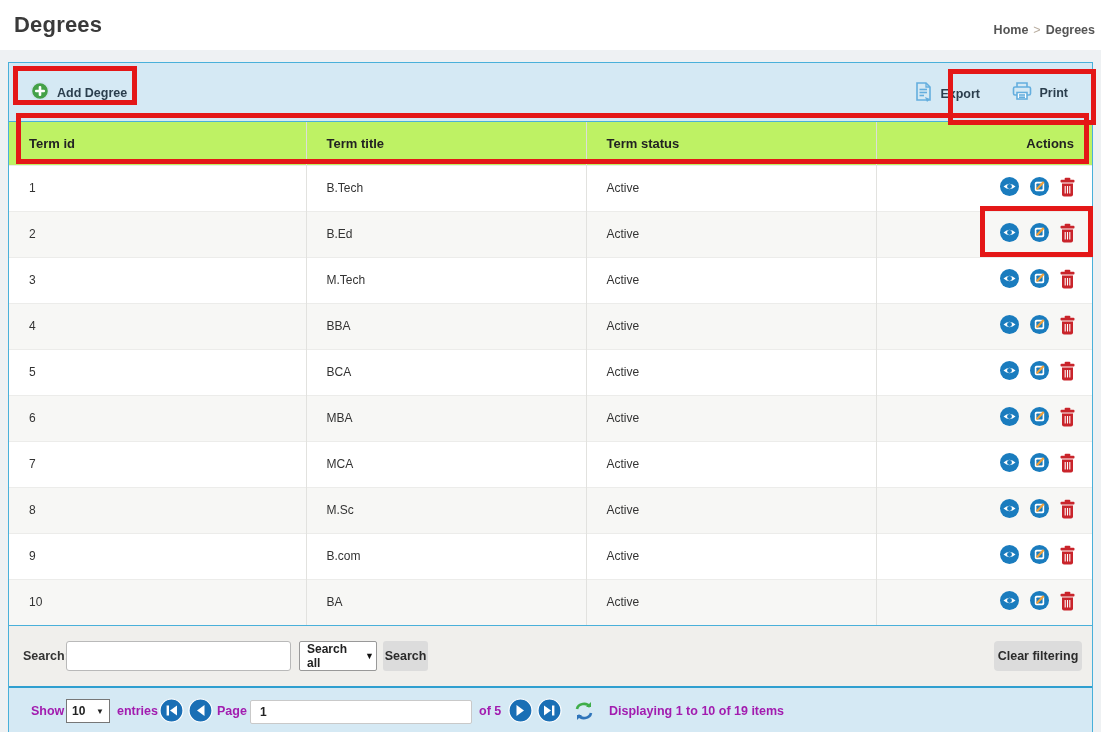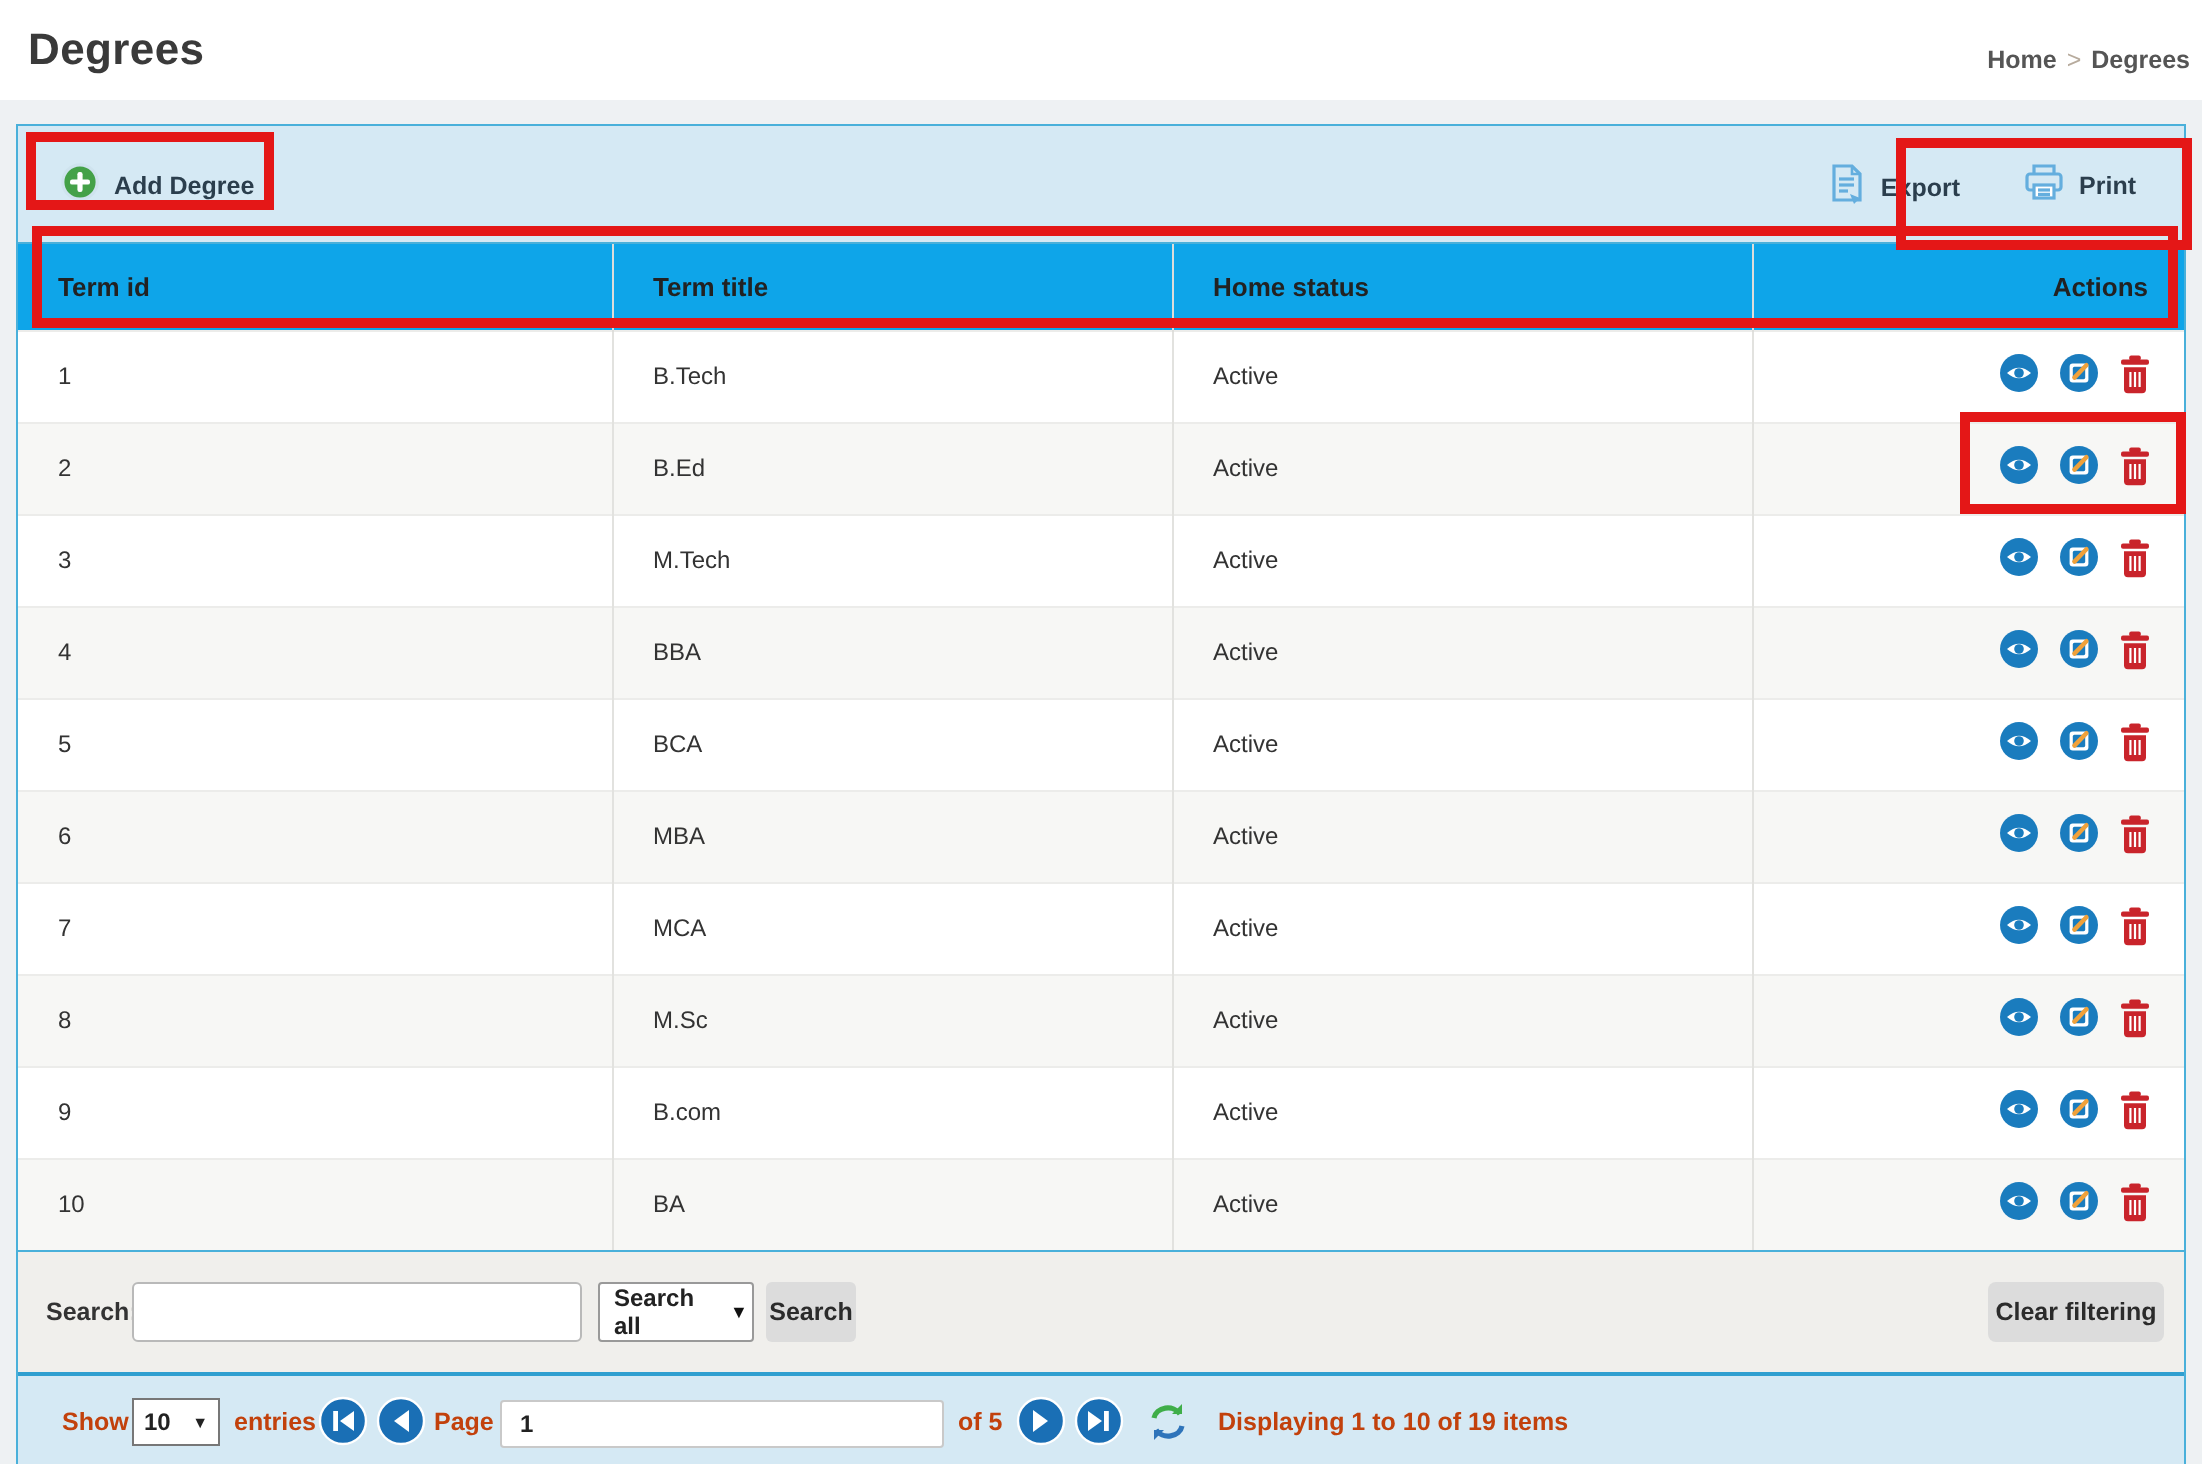--- a/index.html
+++ b/index.html
@@ -22,21 +22,21 @@
   .toolbar { position:relative; height:59px; background:#d5e9f4; border-bottom:1px solid #49b0da;padding-left:40px; }
   .tool-btn { position:absolute; top:18px; display:flex; align-items:center; gap:7px; cursor:pointer;
     font-size:12.5px; font-weight:700; color:#2b3e4d; }
   .btn-add { left:21px; }
   .btn-export { right:112px; }
   .btn-print { right:24px; }
 
   
   .tbl { width:100%; border-collapse:collapse; table-layout:fixed; }
   .tbl col.c1 { width:297px; } .tbl col.c2 { width:280px; } .tbl col.c3 { width:290px; }
-  .tbl th { height:43px; background:#0ea5e9; text-align:left; font-size:13px; font-weight:700; color:#222;
+  .tbl th { height:43px; background:#bef264; text-align:left; font-size:13px; font-weight:700; color:#222;
     padding:0 0 0 20px; border-right:1px solid #ddddda; }
   .tbl th:last-child { text-align:right; padding:0 18px 0 0; border-right:none; }
   .tbl td { height:46px; font-size:12px; color:#333; padding:0 0 0 20px;
     border-right:1px solid #e2e2df; border-top:1px solid #ececea; }
   .tbl td:last-child { text-align:right; padding:0 16px 0 0; border-right:none; }
   .tbl tbody tr:nth-child(even) td { background:#f7f7f5; }
   .tbl tbody tr:nth-child(odd) td { background:#ffffff; }
   .icon-btn { display:inline-block; vertical-align:middle; margin-left:7px; cursor:pointer; }
 
   
@@ -49,21 +49,21 @@
     border:1px solid #999; border-radius:2px; font-size:12px; color:#222; font-weight:600;
     display:flex; align-items:center; padding:0 7px; cursor:pointer; justify-content:space-between;gap:18px; }
   .scope-select .caret { font-size:9px; color:#111; }
   .gray-btn { background:#dcdcdc; border:none; border-radius:3px; color:#2b2b2b; font-size:12.5px;
     font-weight:600; cursor:pointer; font-family:"Liberation Sans", sans-serif; }
   .search-btn { position:absolute; left:374px; top:15px; width:45px; height:30px; }
   .clear-btn { position:absolute; right:10px; top:15px; width:88px; height:30px; border-radius:4px; }
 
   
   .pager { position:relative; height:47px; background:#d5e9f4; border-top:2px solid #2f9fd0; }
-  .pager .lbl { position:absolute; top:16px; font-size:12.5px; font-weight:600; color:#c2410c; }
+  .pager .lbl { position:absolute; top:16px; font-size:12.5px; font-weight:600; color:#a21caf; }
   .show-lbl { left:22px; }
   .entries-select { position:absolute; left:57px; top:11px; width:44px; height:24px; background:#fff;
     border:1px solid #777; font-size:12px; font-weight:600; color:#222; display:flex; align-items:center;
     justify-content:space-between; padding:0 5px; cursor:pointer; }
   .entries-select .caret { font-size:8px; }
   .entries-lbl { left:108px; }
   .nav-btn { position:absolute; top:10px; width:25px; height:25px; cursor:pointer; }
   .first-btn { left:150px; } .prev-btn { left:179px; }
   .page-lbl { left:208px; }
   .page-input { position:absolute; left:241px; top:12px; width:222px; height:24px; background:#fff;
@@ -137,21 +137,21 @@
     <colgroup>
         <col class="c1">
         <col class="c2">
         <col class="c3">
         <col class="c4">
       </colgroup>
     <thead>
       <tr>
         <th>Term id</th>
         <th>Term title</th>
-        <th>Home status</th>
+        <th>Term status</th>
         <th>Actions</th>
       </tr>
     </thead>
     <tbody id="tbody">
     <tr>
       <td>1</td>
       <td>B.Tech</td>
       <td>Active</td>
       <td>
         <span class="icon-btn">

